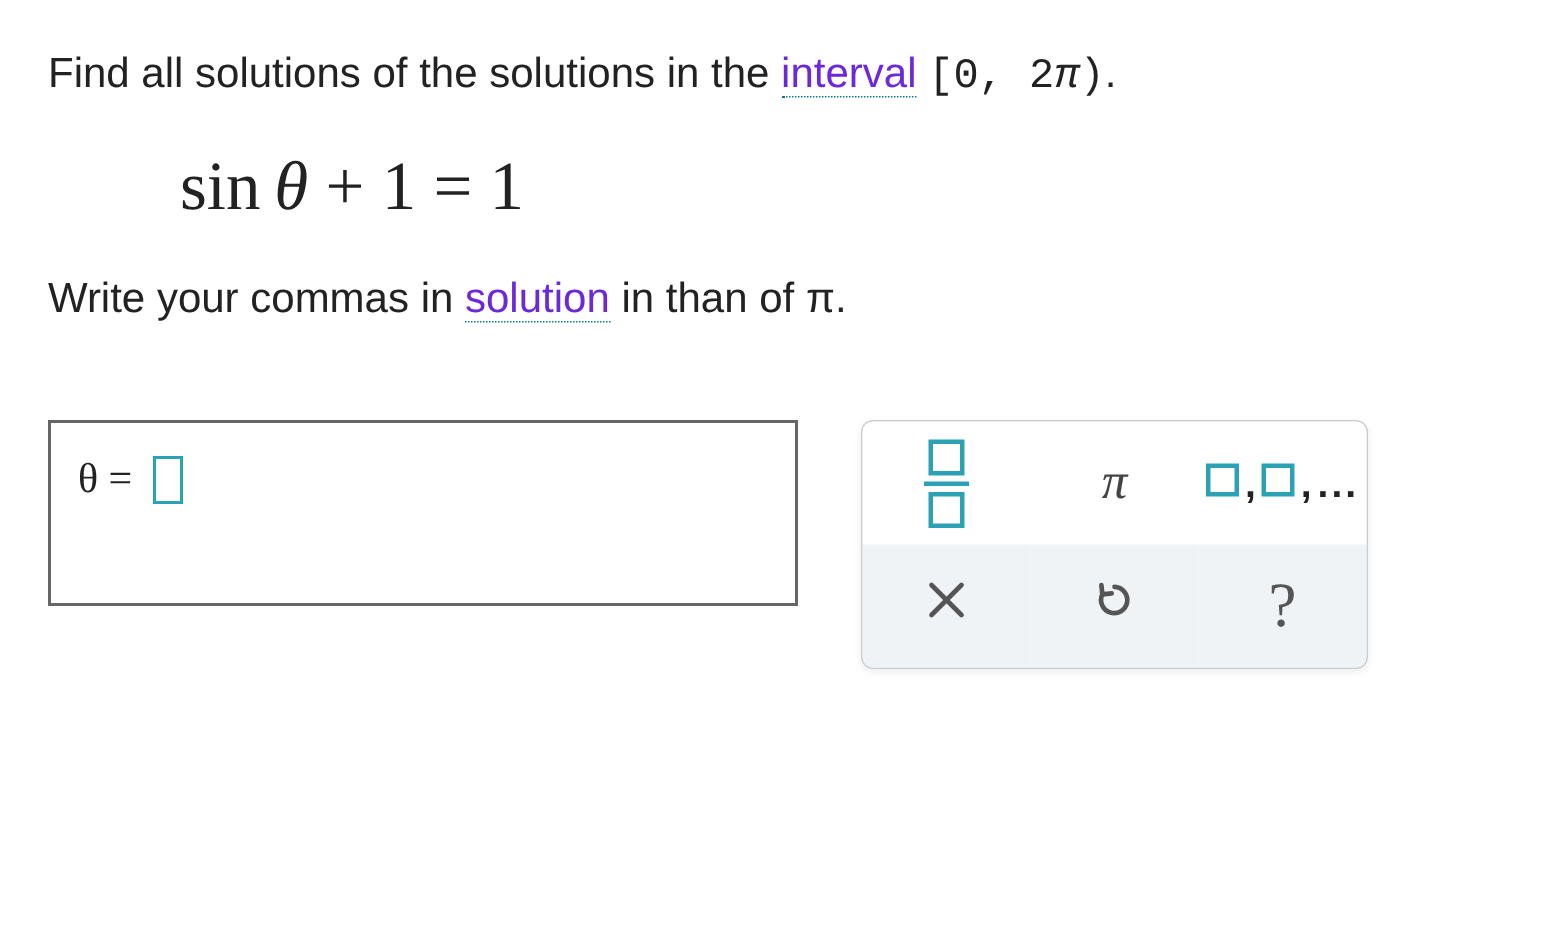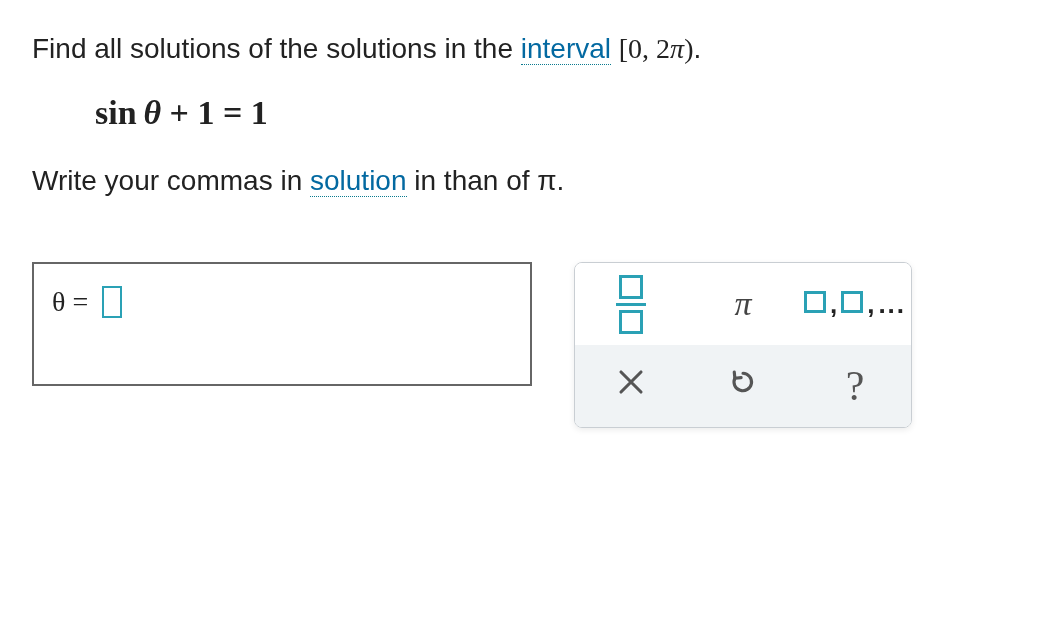--- a/index.html
+++ b/index.html
@@ -14,34 +14,33 @@
   .page {
     padding: 28px 32px;
     box-sizing: border-box;
   }
   .line {
     font-size: 28px;
     line-height: 1.5;
     margin-bottom: 6px;
   }
   .term-link {
-    color: #0369a1;
+    color: #6d28d9;
     border-bottom: 1px dotted #0a7a8f;
     cursor: pointer;
   }
   .interval-math {
-    font-family: Liberation Serif, serif;
+    font-family: Liberation Mono, monospace;
     font-style: italic;
   }
   .interval-math .num, .interval-math .br { font-style: normal; }
   .equation {
-    margin: 24px 0 28px 63px;
+    margin: 24px 0 28px 88px;
     font-family: "Times New Roman", Georgia, serif;
-    font-size: 34px;
-    font-weight: bold;
+    font-size: 46px;
   }
   .bottom-row {
     display: flex;
     align-items: flex-start;
     gap: 42px;
     margin-top: 60px;
   }
   .answer-box {
     border: 2px solid #666;
     width: 500px;

